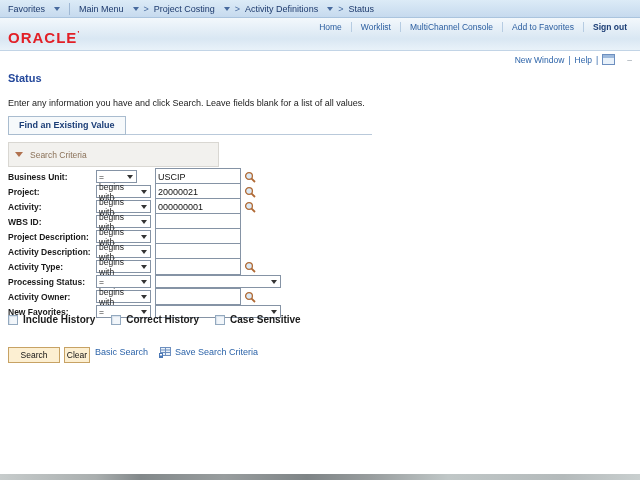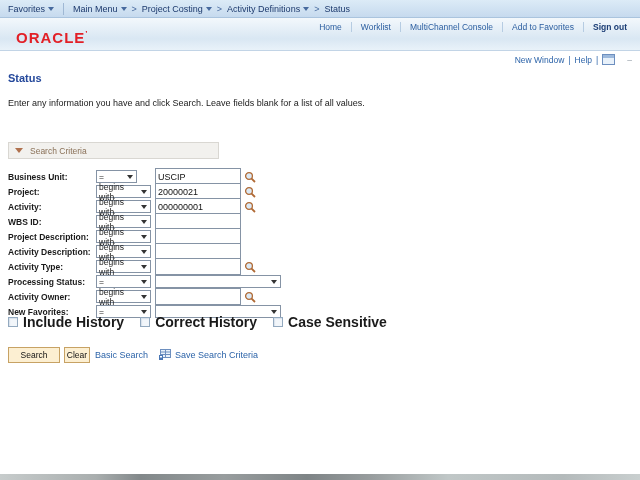--- a/index.html
+++ b/index.html
@@ -4,31 +4,31 @@
 <style>
   * { margin:0; padding:0; box-sizing:border-box; }
   html,body { width:640px; height:480px; overflow:hidden; background:#fff;
               font-family:"Liberation Sans", sans-serif; }
   .stage { position:relative; width:640px; height:480px; background:#fff; }
 
   
   .crumbbar { position:absolute; top:0; left:0; width:640px; height:18px;
     background:linear-gradient(#dcebf7,#c6daee); border-bottom:1px solid #aac4de;
     display:flex; align-items:center; padding-left:8px; font-size:9px; color:#1d3a6d; }
-  .crumb-item { display:flex; align-items:center; gap:3px; cursor:default; white-space:nowrap; }
+  .crumb-item { display:flex; align-items:center; gap:9px; cursor:default; white-space:nowrap; }
   .caret { width:0; height:0; border-left:3px solid transparent; border-right:3px solid transparent;
     border-top:4px solid #476a9e; display:inline-block; }
   .crumb-div { width:1px; height:12px; background:#9fb8d4; margin:0 9px; }
   .crumb-sep { color:#476a9e; font-size:9px; margin:0 5px; }
 
   
   .header { position:absolute; top:18px; left:0; width:640px; height:33px;
     background:linear-gradient(#f3f8fc,#d9e7f3 65%,#e9f2f9); border-bottom:1px solid #c2d4e6; }
   .brand { position:absolute; left:8px; top:11px; color:#e21f26; font-weight:bold;
-    font-size:15px; letter-spacing:1px;margin-left:8px; }
+    font-size:15px; letter-spacing:1px; }
   .brand::after { content:"\2019"; font-size:8px; vertical-align:top; color:#e21f26; }
   .hlinks { position:absolute; top:1px; right:4px; display:flex; align-items:flex-end;
     font-size:8.5px; height:13px; }
   .hlink { color:#2a5d9f; padding:0 9px; text-decoration:none; cursor:pointer; white-space:nowrap; }
   .hlink-div { width:1px; height:10px; background:#b6cce2; }
   .signout { font-weight:bold; color:#1a3c74; }
 
   
   .pagebar { position:absolute; top:54px; right:8px; display:flex; align-items:center;
     gap:4px; font-size:8.5px; }
@@ -41,21 +41,21 @@
   .instruction { position:absolute; top:98px; left:8px; font-size:9px; color:#222; }
 
   
   .tabline { position:absolute; top:117px; left:8px; width:364px; height:18px;
     display:flex; align-items:flex-end; }
   .tab { border:1px solid #a9bccf; background:#f6f9fb; padding:3px 10px 4px 10px;
     font-size:9px; font-weight:bold; color:#1c3e77; cursor:pointer; white-space:nowrap; }
   .tabfill { flex:1; border-bottom:1px solid #b9c9da; height:1px; }
 
   
-  .sechdr { position:absolute; top:142px; left:8px; width:211px; height:17px;
+  .sechdr { position:absolute; top:142px; left:8px; width:211px; height:25px;
     background:#f2f1ee; border:1px solid #d9d7d2; display:flex; align-items:center;
     padding-left:6px; gap:7px; cursor:pointer; }
   .tri { width:0; height:0; border-left:4px solid transparent; border-right:4px solid transparent;
     border-top:5px solid #b0714e; }
   .seclabel { font-size:8.5px; color:#8a7158; }
 
   
   .form { position:absolute; top:169px; left:8px; }
   .frow { display:flex; align-items:center; height:15px; }
   .flabel { width:88px; font-size:8.5px; font-weight:bold; color:#1a1a1a; white-space:nowrap; }
@@ -67,26 +67,26 @@
     border-top:4px solid #333; }
   .tinput { width:86px; height:17px; border:1px solid #8593a5; font-size:9px; padding:0 2px;
     font-family:"Liberation Sans", sans-serif; color:#111; background:#fff; }
   .wselect { width:126px; height:13px; border:1px solid #8593a5; background:#fff;
     display:flex; align-items:center; justify-content:space-between; padding:0 3px;
     font-size:8.5px; cursor:pointer; }
   .lookup { margin-left:3px; cursor:pointer; display:inline-flex; }
 
   
   .cbrow { position:absolute; top:314px; left:8px; display:flex; align-items:center; gap:16px; }
-  .cbitem { display:flex; align-items:center; font-size:14px; font-weight:bold; color:#1a1a1a; }
+  .cbitem { display:flex; align-items:center; font-size:10px; font-weight:bold; color:#1a1a1a; }
   .cb { width:10px; height:10px; border:1px solid #93a9bf; background:#f2f6fa;
     box-shadow:inset 1px 1px 1px #d8e2ec; margin-right:5px; cursor:pointer; }
 
   
-  .actions { position:absolute; top:347px; left:8px; display:flex; align-items:center; }
+  .actions { position:absolute; top:347px; left:8px; display:flex; align-items:flex-start; }
   .btn { height:16px; font-size:8.5px; font-family:"Liberation Sans", sans-serif;
     background:#fcefd2; border:1px solid #c7a264; color:#111; cursor:pointer; }
   .btn-search { width:52px; margin-right:4px; }
   .btn-clear { width:26px; margin-right:5px; }
   .alink { font-size:9px; color:#2d64a9; cursor:pointer; white-space:nowrap; }
   .saveicon { margin:0 4px 0 10px; display:inline-flex; cursor:pointer; }
 
   
   .bstrip { position:absolute; bottom:0; left:0; width:640px; height:6px;
     background:linear-gradient(90deg,#c7cccc 0%,#a9aeae 15%,#82888a 22%,#989d9e 35%,
@@ -148,20 +148,24 @@
           <rect x="0.5" y="0.5" width="12" height="10" fill="#e8f1fa" stroke="#6d8fbf"></rect>
           <rect x="1" y="1" width="11" height="3" fill="#9db9dc"></rect>
         </svg>
     </span>
     <span class="dash">–</span>
   </div>
 
   <div class="title">Status</div>
   <div class="instruction">Enter any information you have and click Search. Leave fields blank for a list of all values.</div>
 
+  <div class="tabline">
+    <span class="tab">Find an Existing Value</span>
+    <span class="tabfill"></span>
+  </div>
 
   <div class="sechdr">
     <span class="tri"></span>
     <span class="seclabel">Search Criteria</span>
   </div>
 
   <div class="form">
 
     <div class="frow">
       <span class="flabel">Business Unit:</span>

